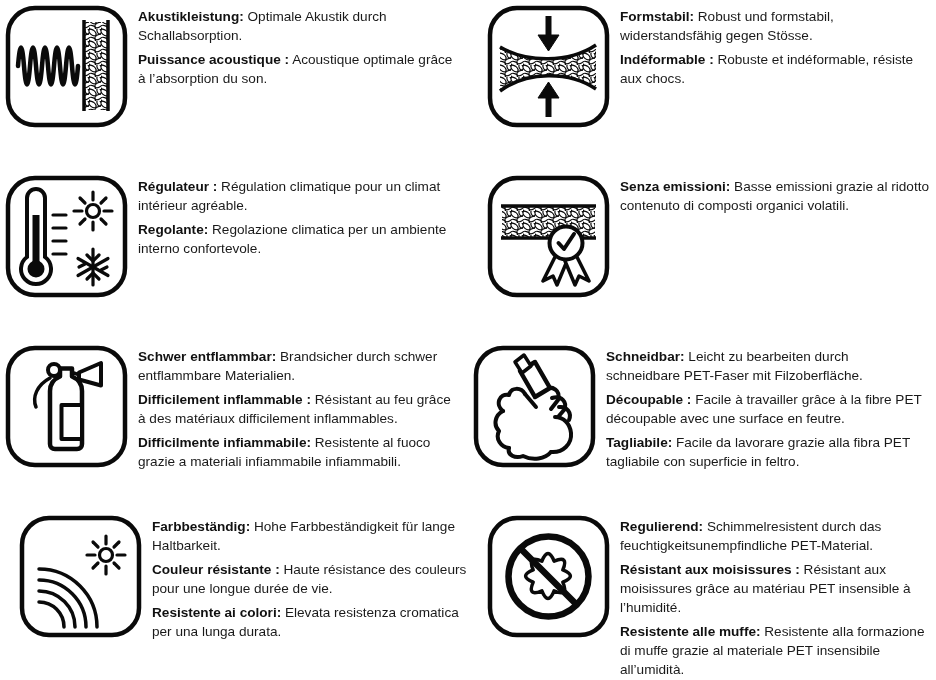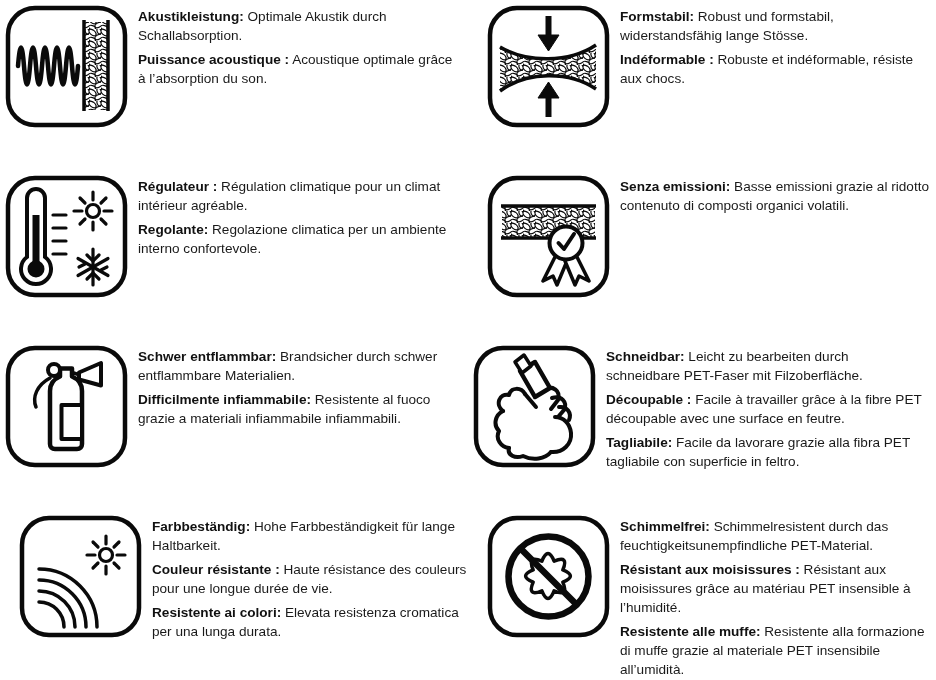--- a/index.html
+++ b/index.html
@@ -86,21 +86,21 @@
         </g>
         <g stroke="#0a0a0a" fill="#0a0a0a">
           <line x1="61.5" y1="11" x2="61.5" y2="32" stroke-width="6"></line>
           <path d="M51,30 L72,30 L61.5,46 Z" stroke-width="1"></path>
           <line x1="61.5" y1="112" x2="61.5" y2="91" stroke-width="6"></line>
           <path d="M51,93 L72,93 L61.5,77 Z" stroke-width="1"></path>
         </g>
       </svg>
     </div>
     <div class="txt">
-      <p><b>Formstabil:</b> <span>Robust und formstabil, widerstandsfähig lange Stösse.</span></p>
+      <p><b>Formstabil:</b> <span>Robust und formstabil, widerstandsfähig gegen Stösse.</span></p>
       <p><b>Indéformable :</b> <span>Robuste et indéformable, résiste aux chocs.</span></p>
     </div>
   </div>
 
   <div class="feature col-left">
     <div class="icon-box">
       <svg width="123" height="123" viewBox="0 0 123 123">
         <rect x="3" y="3" width="117" height="117" rx="27" fill="#fff" stroke="#0a0a0a" stroke-width="4.5"></rect>
         <path d="M22,82 L22,23 A9,9 0 0 1 40,23 L40,82 A15,15 0 1 1 22,82 Z" fill="#fff" stroke="#0a0a0a" stroke-width="4"></path>
         <line x1="31" y1="40" x2="31" y2="88" stroke="#0a0a0a" stroke-width="7"></line>
@@ -170,20 +170,21 @@
           <path d="M50,104 C47,104 45,102 45,99 L45,46 C45,39 49,34 55,31.5 L55,23.5 L67,23.5 L67,31.5 C73,34 77,39 77,46 L77,99 C77,102 75,104 72,104 Z" fill="#fff" stroke-width="4.5"></path>
           <line x1="67" y1="27.5" x2="75" y2="30" stroke-width="3.5"></line>
           <path d="M74,27.5 L96,18 L96,40.5 L74,34.5 Z" fill="#fff" stroke-width="4"></path>
           <circle cx="49" cy="25" r="6" fill="#fff" stroke-width="4"></circle>
           <rect x="56.5" y="60" width="20.5" height="34" fill="#fff" stroke-width="4"></rect>
         </g>
       </svg>
     </div>
     <div class="txt">
       <p><b>Schwer entflammbar:</b> <span>Brandsicher durch schwer entflammbare Materialien.</span></p>
+      <p><b>Difficilement inflammable :</b> <span>Résistant au feu grâce à des matériaux difficilement inflammables.</span></p>
       <p><b>Difficilmente infiammabile:</b> <span>Resistente al fuoco grazie a materiali infiammabile infiammabili.</span></p>
     </div>
   </div>
 
   <div class="feature col-left">
     <div class="icon-box">
       <svg width="123" height="123" viewBox="0 0 123 123">
         <rect x="3" y="3" width="117" height="117" rx="27" fill="#fff" stroke="#0a0a0a" stroke-width="4.5"></rect>
         <g stroke="#0a0a0a" stroke-width="4" fill="none" stroke-linecap="round" stroke-linejoin="round">
           <path d="M30,66 C22,60 26,48 36,50 C38,42 48,42 52,49"></path>
@@ -239,19 +240,19 @@
   <div class="feature col-right">
     <div class="icon-box">
       <svg width="123" height="123" viewBox="0 0 123 123">
         <rect x="3" y="3" width="117" height="117" rx="27" fill="#fff" stroke="#0a0a0a" stroke-width="4.5"></rect>
         <path d="M75.8,67.1 Q82.2,82.2 67.1,75.8 Q61,91 54.9,75.8 Q39.8,82.2 46.2,67.1 Q31,61 46.2,54.9 Q39.8,39.8 54.9,46.2 Q61,31 67.1,46.2 Q82.2,39.8 75.8,54.9 Q91,61 75.8,67.1 Z" fill="#fff" stroke="#0a0a0a" stroke-width="3.5" stroke-linejoin="round"></path>
         <circle cx="61.5" cy="61.5" r="40" fill="none" stroke="#0a0a0a" stroke-width="6.5"></circle>
         <line x1="33" y1="33" x2="90" y2="90" stroke="#0a0a0a" stroke-width="6.5"></line>
       </svg>
     </div>
     <div class="txt">
-      <p><b>Schimmelfrei:</b> <span>Schimmelresistent durch das feuchtigkeitsunempfindliche PET-Material.</span></p>
+      <p><b>Regulierend:</b> <span>Schimmelresistent durch das feuchtigkeitsunempfindliche PET-Material.</span></p>
       <p><b>Résistant aux moisissures :</b> <span>Résistant aux moisissures grâce au matériau PET insensible à l’humidité.</span></p>
       <p><b>Resistente alle muffe:</b> <span>Resistente alla formazione di muffe grazie al materiale PET insensibile all’umidità.</span></p>
     </div>
   </div>
 
 </div>
 
 </body></html>

